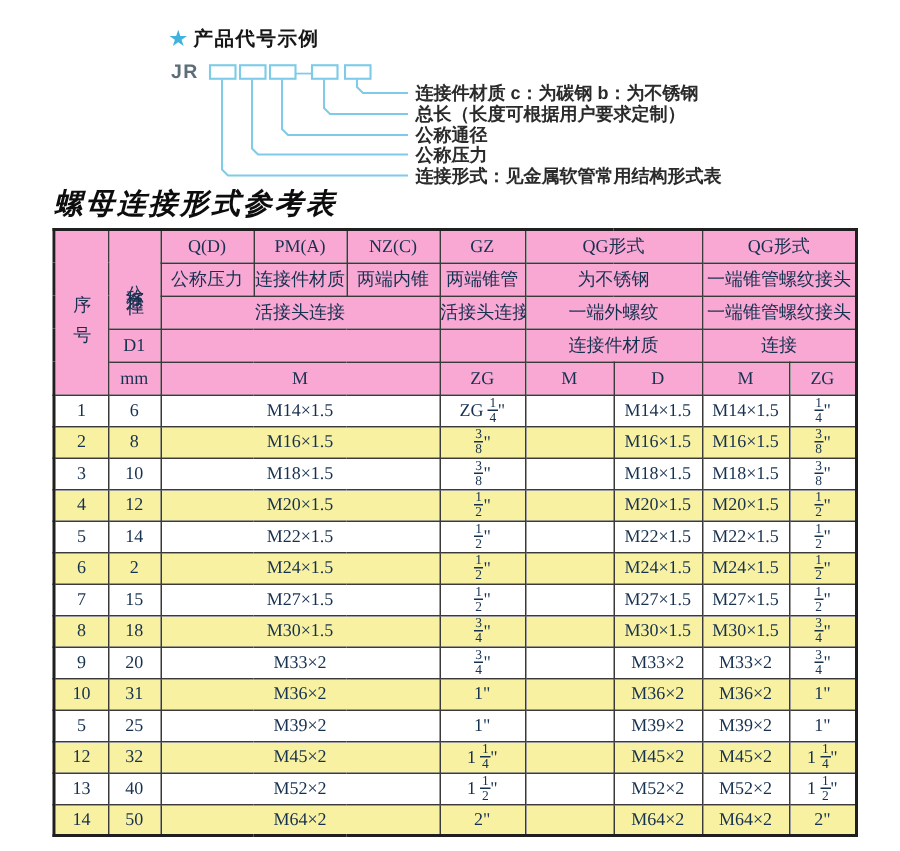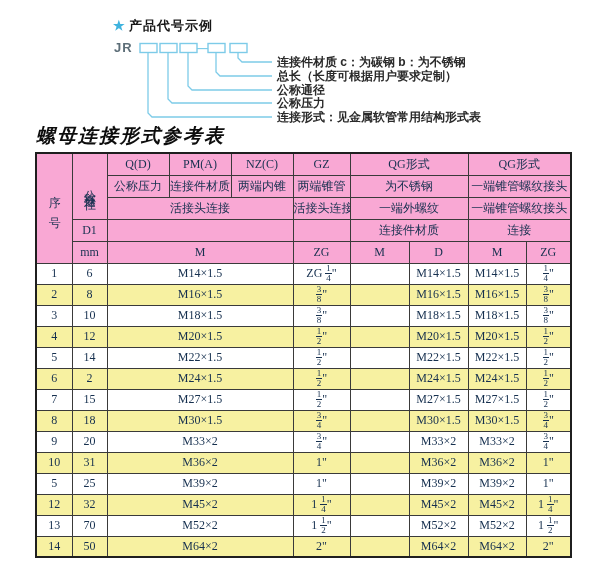--- a/index.html
+++ b/index.html
@@ -252,21 +252,21 @@
         <td>32</td>
         <td colspan="3">M45×2</td>
         <td>1 <span class="frac"><span class="num">1</span><span class="den">4</span></span>"</td>
         <td></td>
         <td>M45×2</td>
         <td>M45×2</td>
         <td>1 <span class="frac"><span class="num">1</span><span class="den">4</span></span>"</td>
       </tr>
       <tr>
         <td>13</td>
-        <td>70</td>
+        <td>40</td>
         <td colspan="3">M52×2</td>
         <td>1 <span class="frac"><span class="num">1</span><span class="den">2</span></span>"</td>
         <td></td>
         <td>M52×2</td>
         <td>M52×2</td>
         <td>1 <span class="frac"><span class="num">1</span><span class="den">2</span></span>"</td>
       </tr>
       <tr class="alt">
         <td>14</td>
         <td>50</td>

